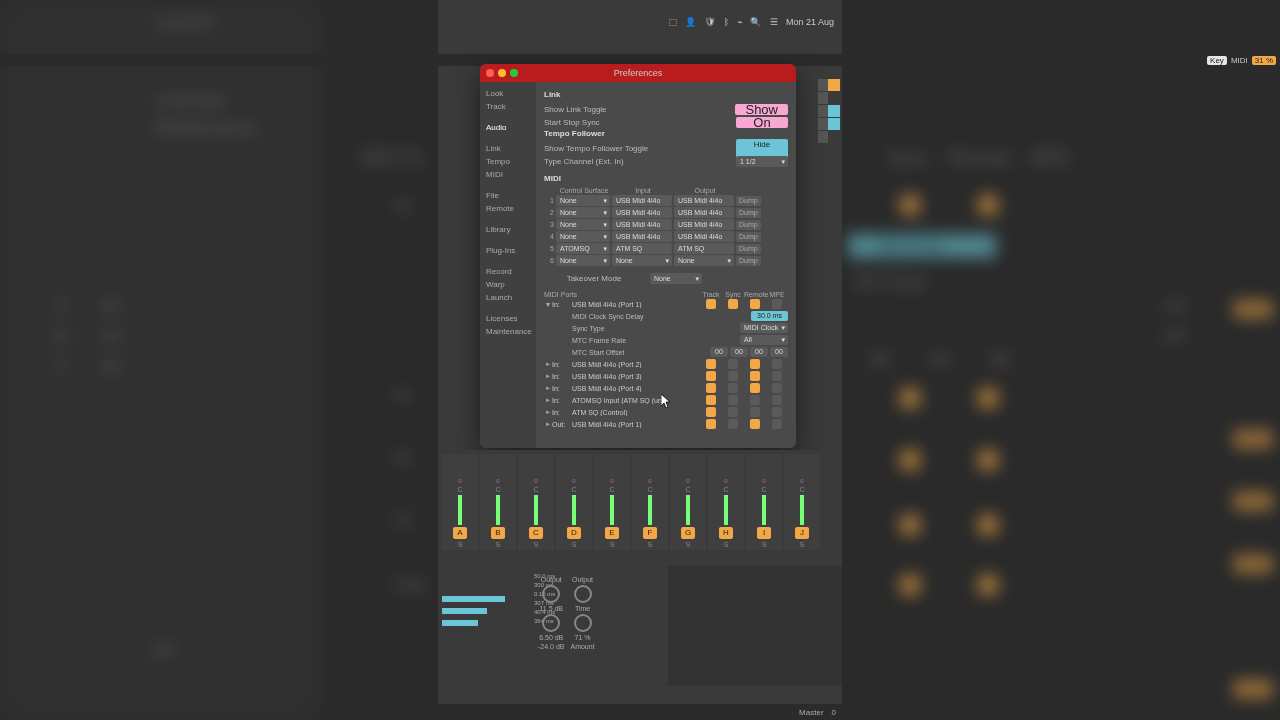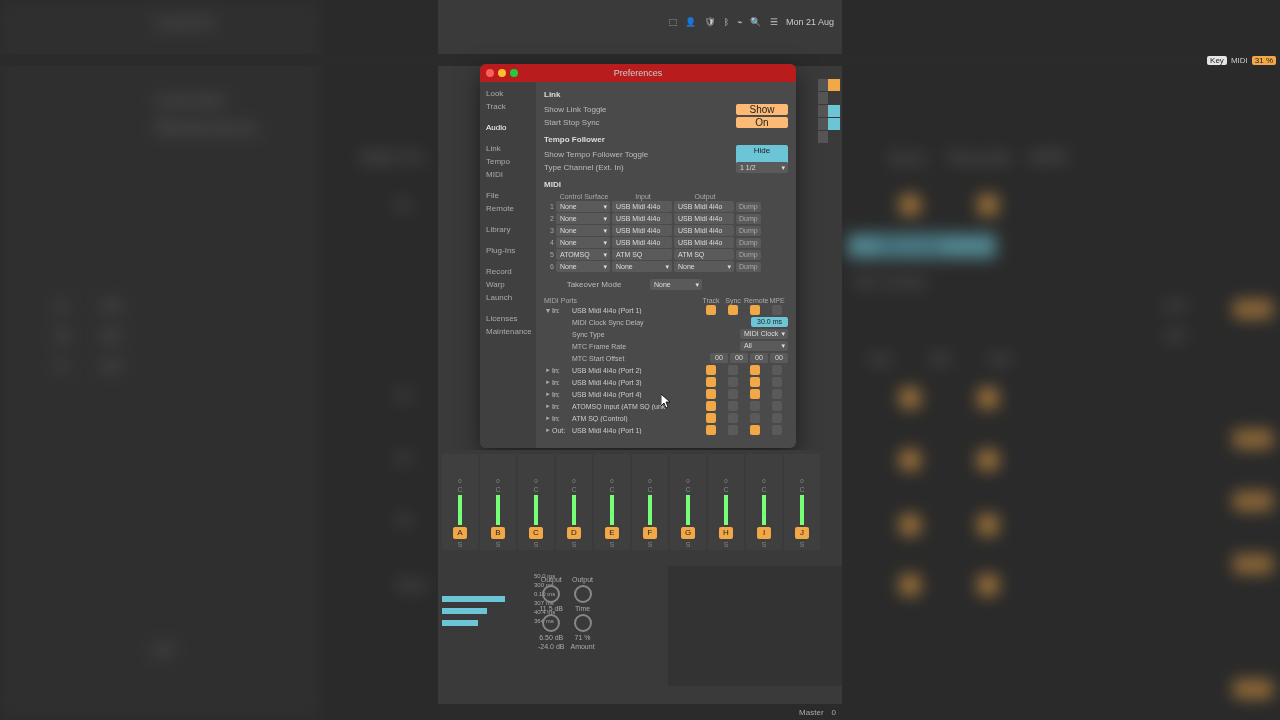--- a/index.html
+++ b/index.html
@@ -35,21 +35,21 @@
 .prefs-body { display:flex; height:calc(100% - 18px); }
 .sidebar { width:56px; background:#404040; padding:6px 4px; display:flex; flex-direction:column; gap:2px; }
 .sidebar .si { font-size:8px; color:#aaa; padding:1px 2px; cursor:pointer; }
 .sidebar .si.sel { color:#fff; }
 .sidebar .gap { height:6px; }
 
 .content { flex:1; padding:6px 8px; overflow-y:auto; font-size:8px; }
 .section-h { font-size:8px; color:#ddd; margin:2px 0 4px; font-weight:bold; }
 .row { display:flex; align-items:center; height:13px; gap:6px; }
 .row .lbl { flex:1; color:#bbb; }
-.btn-o { background:#fdba74; color:#222; padding:0 10px; height:11px; line-height:11px; border-radius:2px; font-size:10px; min-width:52px; text-align:center; }
+.btn-o { background:#f9a8d4; color:#222; padding:0 10px; height:11px; line-height:11px; border-radius:2px; font-size:13px; min-width:52px; text-align:center; }
 .btn-c { background:#6bc5d6; color:#222; padding:0 10px; height:19px; line-height:11px; border-radius:2px; font-size:8px; min-width:52px; text-align:center; }
 .sel-box { background:#5a5a5a; color:#ddd; padding:0 4px; height:11px; line-height:11px; border-radius:2px; font-size:7px; min-width:52px; position:relative; }
 .sel-box::after { content:"▾"; position:absolute; right:3px; font-size:7px; }
 
 
 .cs-head { display:flex; font-size:7px; color:#aaa; margin-top:4px; }
 .cs-head div:nth-child(1){width:12px;} .cs-head div:nth-child(2){width:56px;text-align:center;} .cs-head div:nth-child(3){width:62px;text-align:center;} .cs-head div:nth-child(4){width:62px;text-align:center;} .cs-head div:nth-child(5){width:28px;}
 .cs-row { display:flex; gap:2px; align-items:center; height:11px; margin:1px 0;}
 .cs-row .n { width:10px; text-align:right; color:#aaa; font-size:7px;}
 .cs-row .sel-box { min-width:0; }
@@ -232,21 +232,21 @@
     <div class="content">
       <div class="section-h">Link</div>
       <div class="row">
         <span class="lbl">Show Link Toggle</span>
         <span class="btn-o">Show</span>
       </div>
       <div class="row">
         <span class="lbl">Start Stop Sync</span>
         <span class="btn-o">On</span>
       </div>
-      <div class="section-h" style="margin-top:6px">Tempo Follower</div>
+      <div class="section-h" style="margin-top:0">Tempo Follower</div>
       <div class="row">
         <span class="lbl">Show Tempo Follower Toggle</span>
         <span class="btn-c">Hide</span>
       </div>
       <div class="row">
         <span class="lbl">Type Channel (Ext. In)</span>
         <span class="sel-box">1 1/2</span>
       </div>
 
       <div class="section-h" style="margin-top:6px">MIDI</div>

